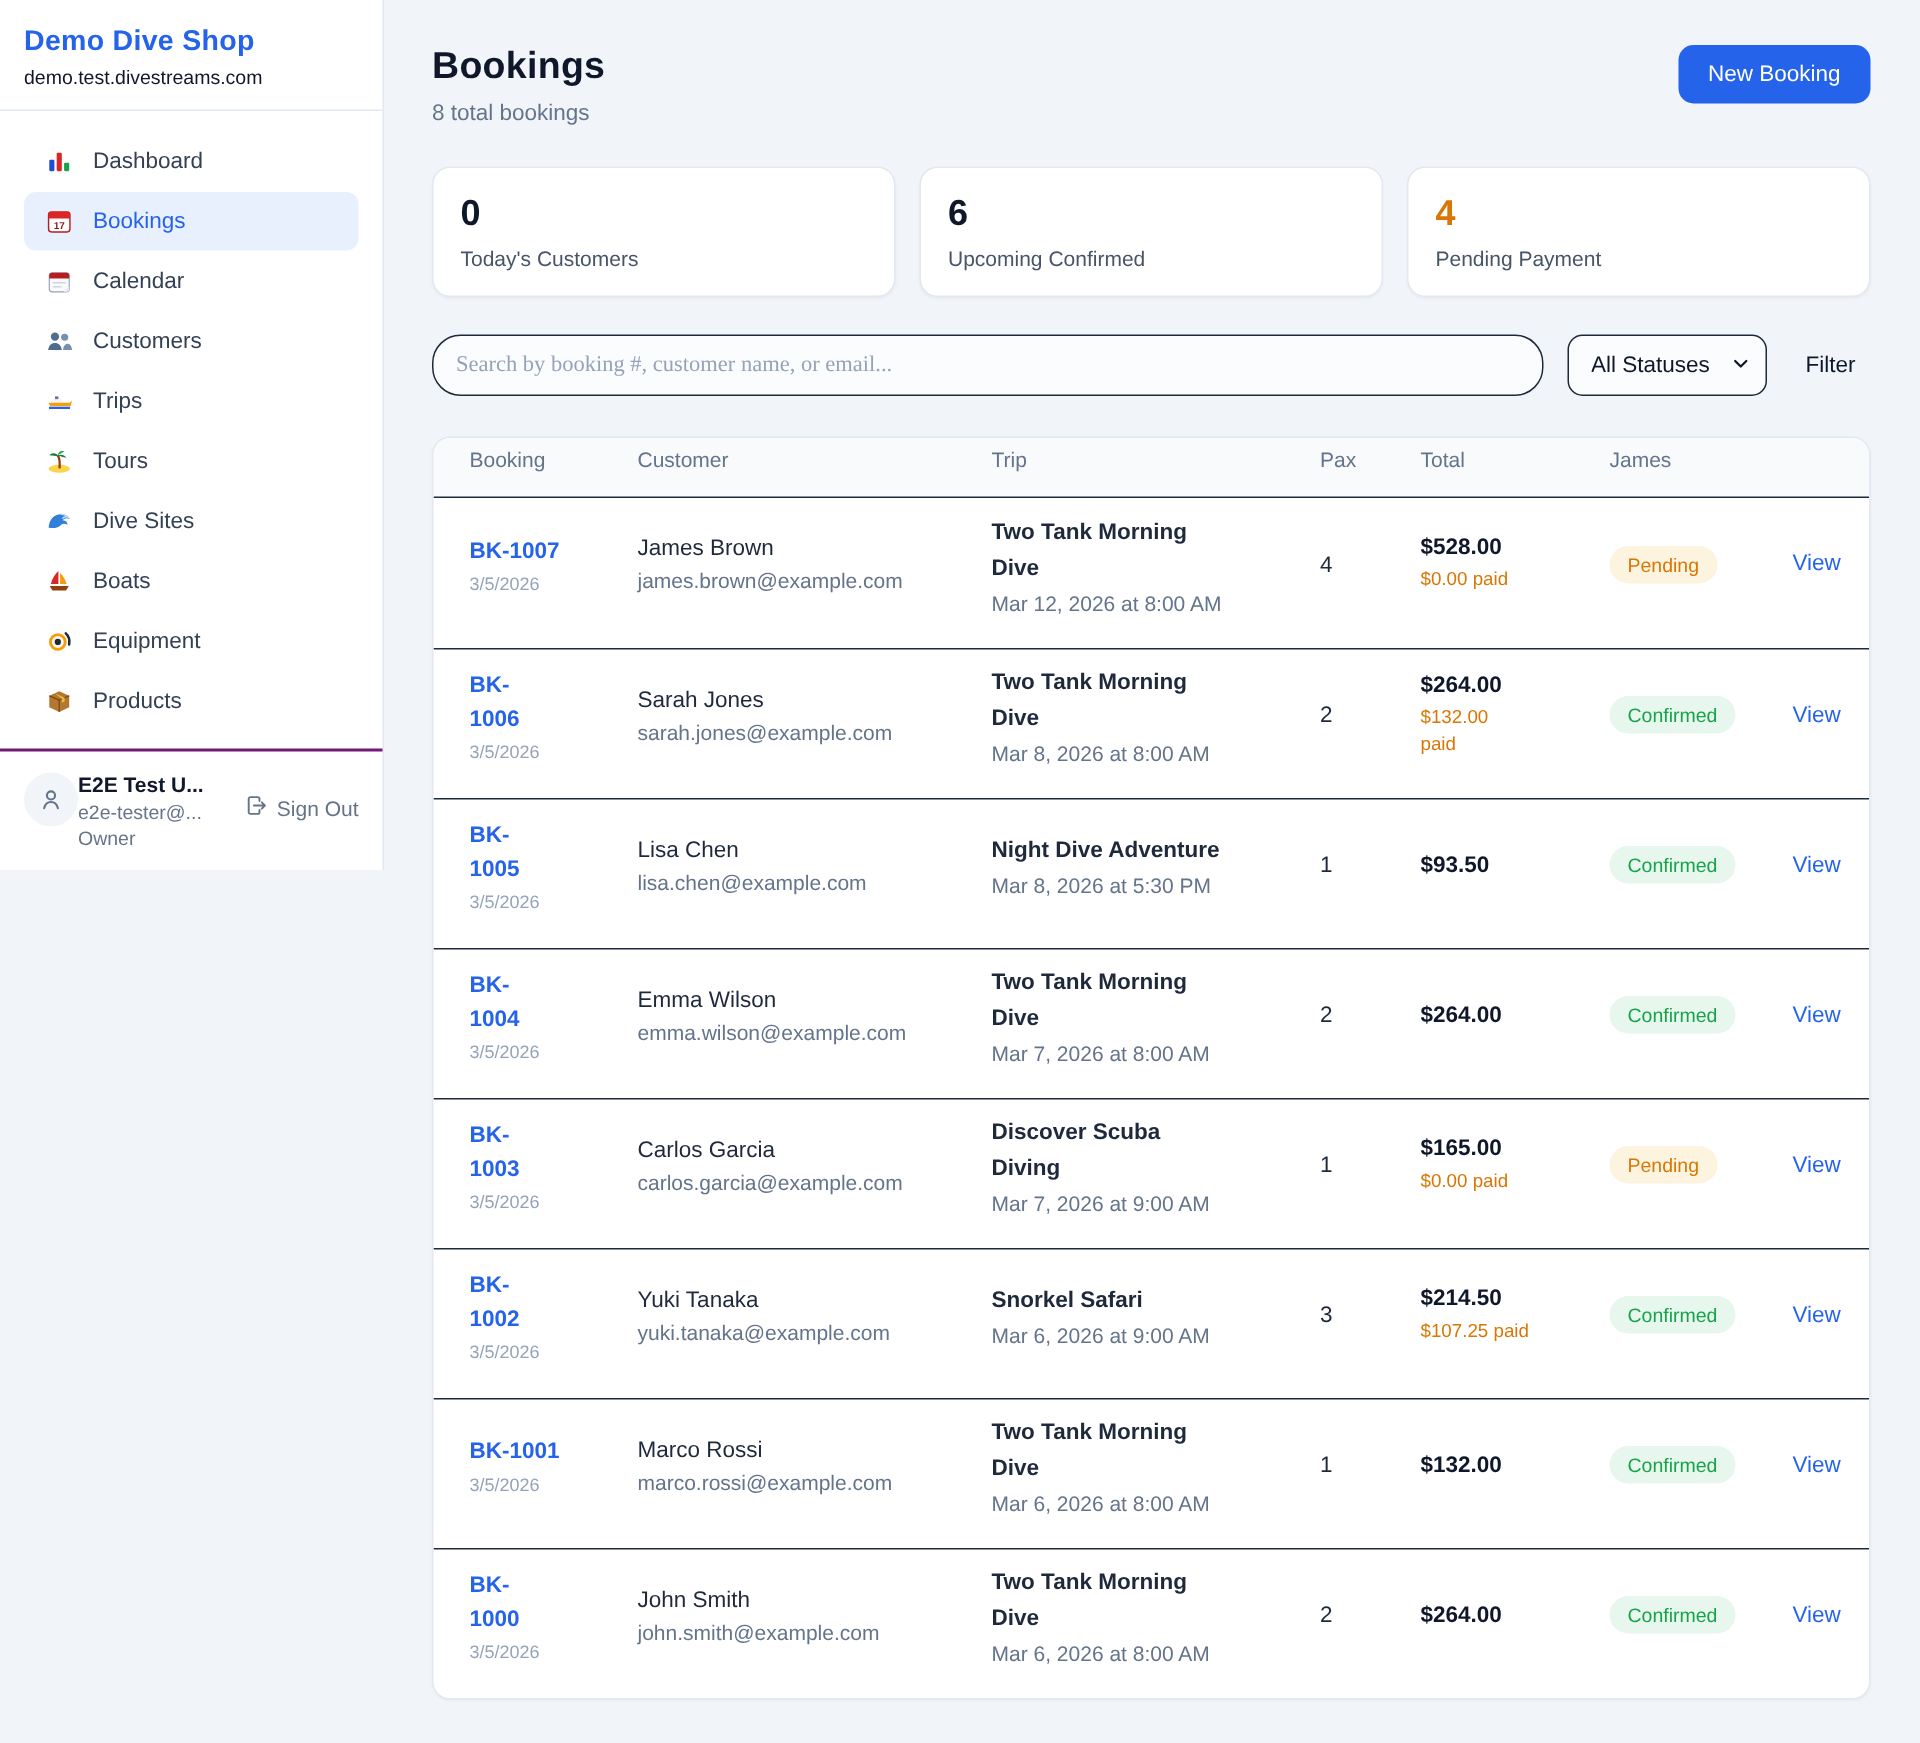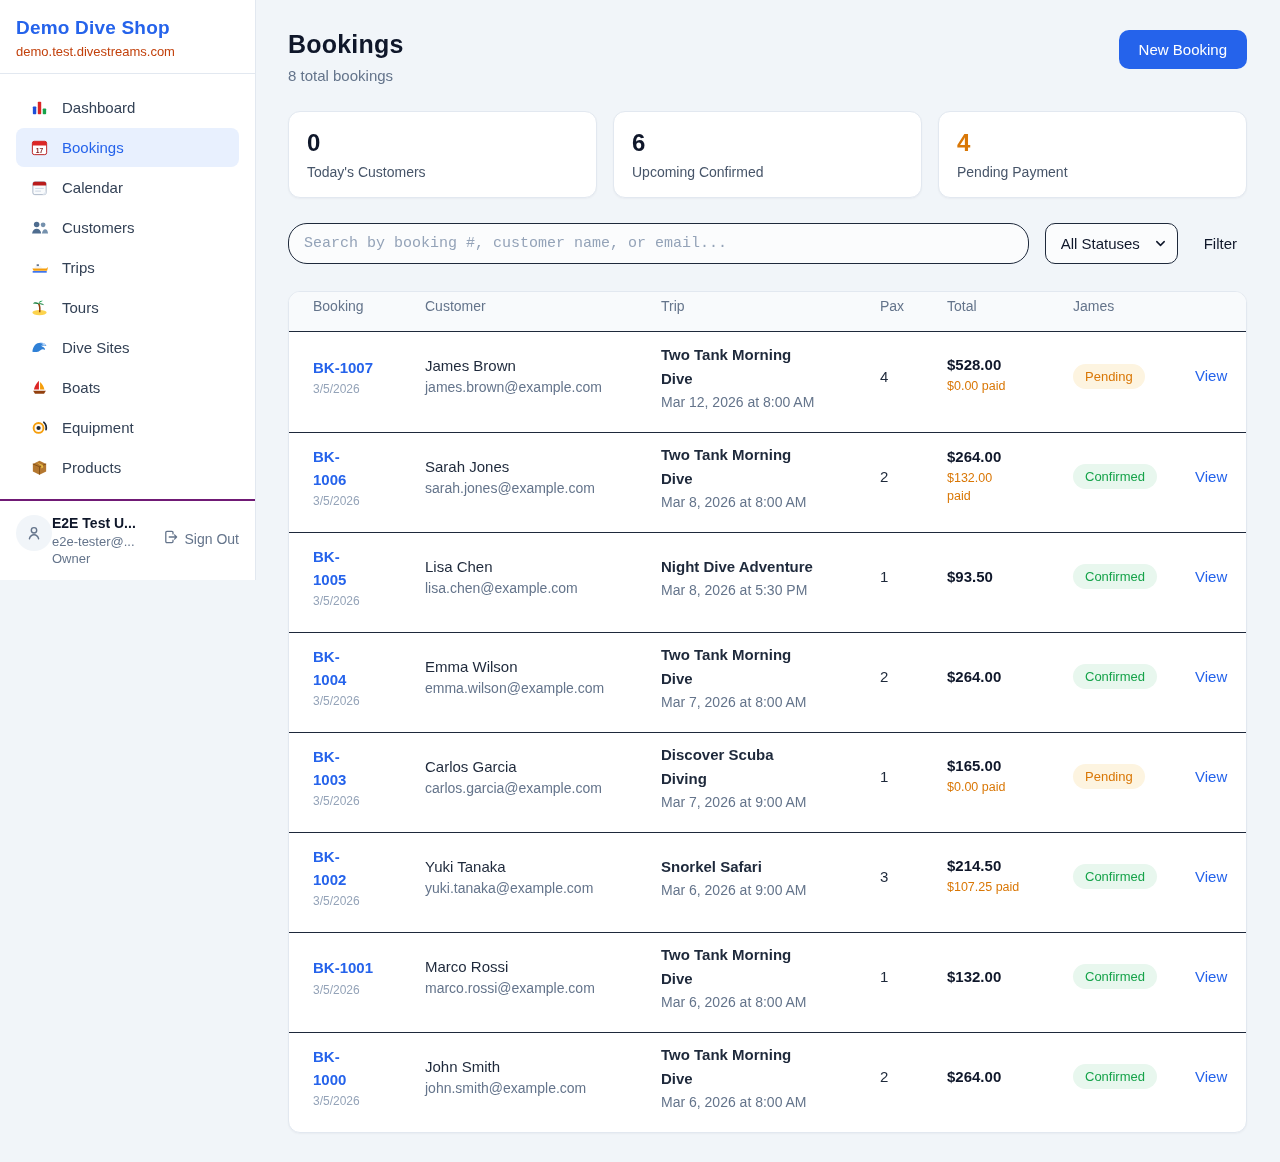--- a/index.html
+++ b/index.html
@@ -13,21 +13,21 @@
   
   .sidebar {
     position: absolute; left: 0; top: 0;
     width: 256px; height: 580px;
     background: #ffffff;
     border-right: 1px solid #e2e8f0;
     display: flex; flex-direction: column;
   }
   .brand { padding: 17px 16px 14px 16px; border-bottom: 1px solid #e2e8f0; }
   .brand-name { color: #2563eb; font-size: 19px; font-weight: 700; letter-spacing: .2px; }
-  .brand-domain { color: #c2410c; font-size: 13px; margin-top: 5px; }
+  .brand-domain { color: #0f172a; font-size: 13px; margin-top: 5px; }
   .nav { padding: 14px 8px; flex: 1 1 auto; overflow: hidden; }
   .nav-item {
     display: flex; align-items: center; gap: 13px;
     padding: 10px 14px; margin: 0 8px 1px 8px;
     border-radius: 8px; cursor: pointer;
     font-size: 15px; color: #334155;
   }
   .nav-item.active { background: #e8f0fe; color: #2563eb; font-weight: 500; }
   .nav-icon { width: 19px; height: 19px; display: inline-flex; flex: 0 0 19px; }
   .nav-icon svg { width: 19px; height: 19px; }
@@ -67,21 +67,21 @@
     padding: 17px 18px; box-shadow: 0 1px 2px rgba(15,23,42,.04);
   }
   .stat-value { font-size: 24px; font-weight: 800; color: #0f172a; }
   .stat-value.orange { color: #d97706; }
   .stat-label { font-size: 14px; color: #475569; margin-top: 7px; }
   .controls { display: flex; align-items: center; gap: 16px; margin-bottom: 27px; }
   .search-input {
     flex: 1 1 auto; height: 41px;
     border: 1px solid #1e293b; border-radius: 19px;
     background: #fbfcfd; padding: 0 15px;
-    font-family: Liberation Mono, monospace; font-size: 15px; color: #1e293b;
+    font-family: Liberation Serif, serif; font-size: 15px; color: #1e293b;
   }
   .search-input::placeholder { color: #94a3b8; }
   .select-wrap { position: relative; flex: 0 0 auto; }
   .status-select {
     appearance: none; -webkit-appearance: none;
     height: 41px; padding: 0 36px 0 15px;
     border: 1px solid #1e293b; border-radius: 10px;
     background: #fbfcfd; font-family: inherit; font-size: 15px; color: #0f172a;
     cursor: pointer;
   }

